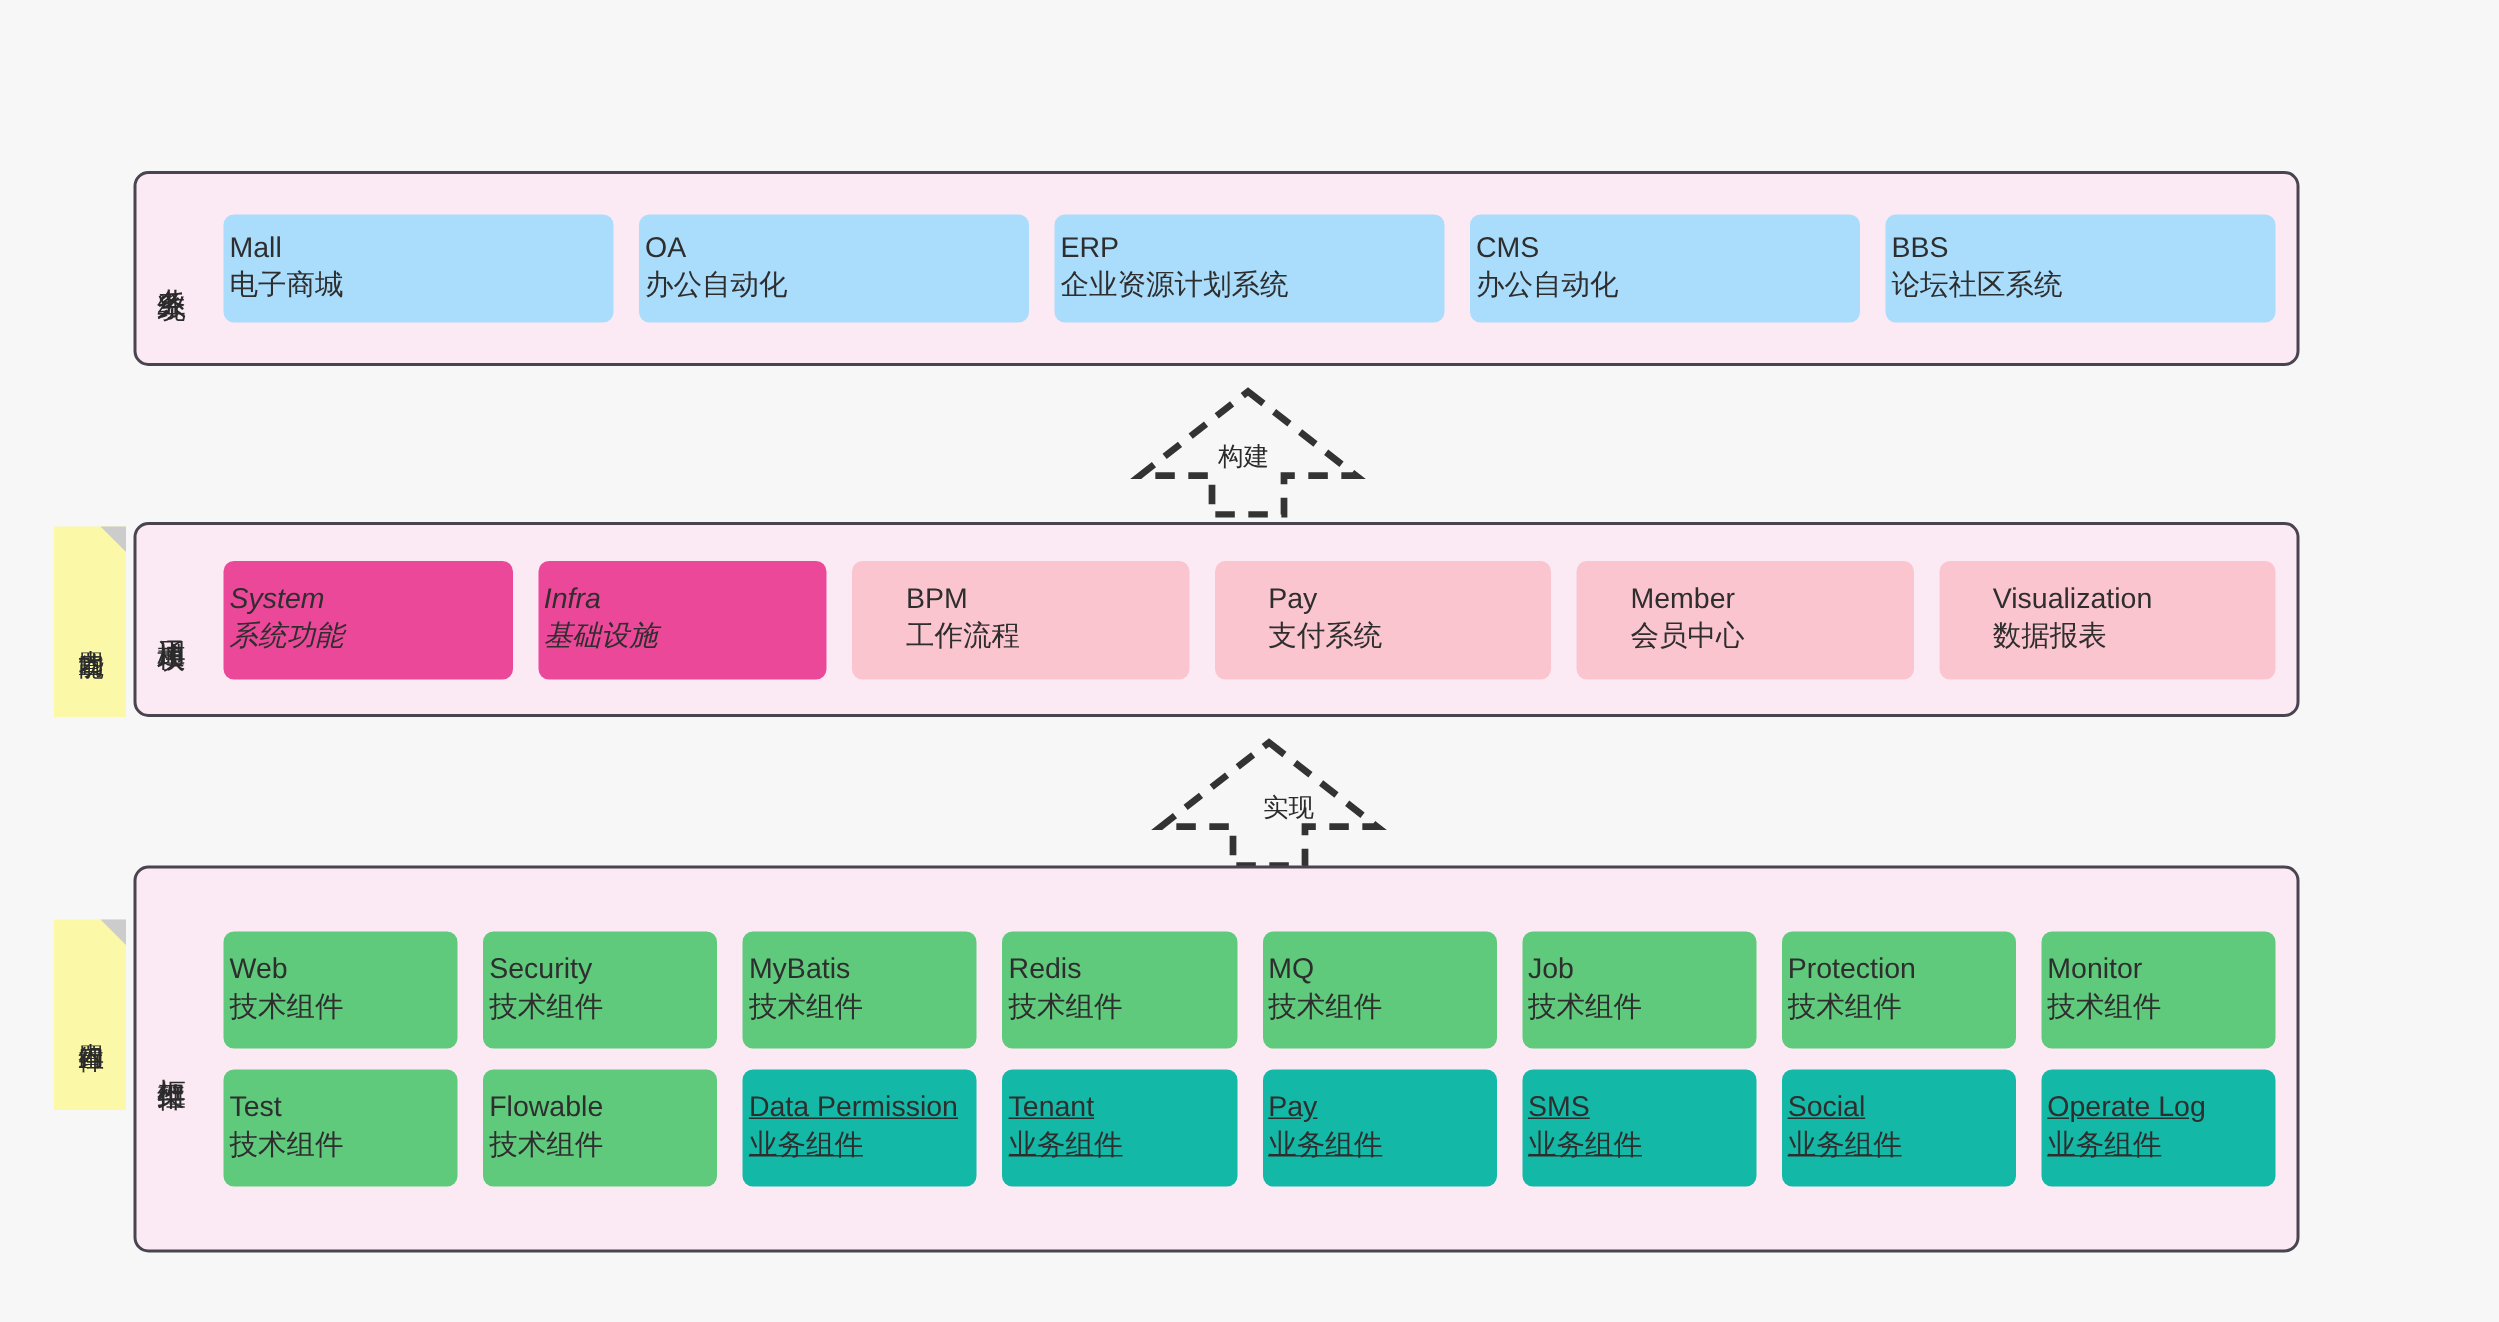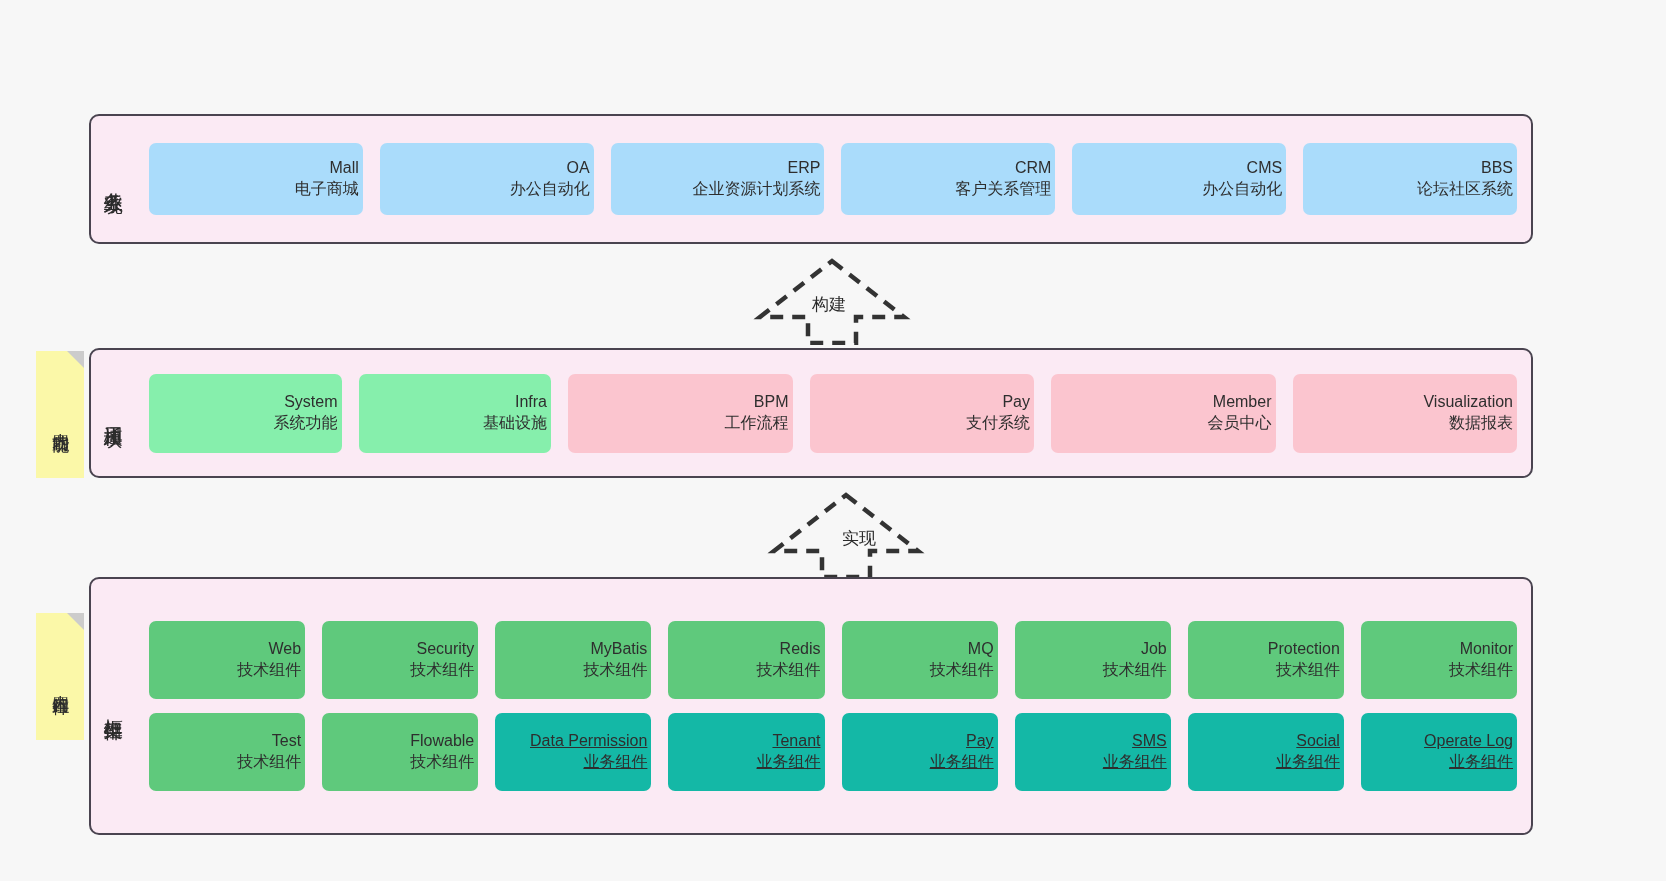--- a/index.html
+++ b/index.html
@@ -62,34 +62,34 @@
     gap: 17px;
     align-items: stretch;
   }
 
   
   .card {
     flex: 1 1 0;
     border-radius: 7px;
     display: flex;
     flex-direction: column;
-    align-items: flex-end;
+    align-items: flex-start;
     justify-content: center;
     text-align: center;
-    font-size: 16px;
+    font-size: 19px;
     line-height: 1.30;
     color: #2e2e2e;
     box-sizing: border-box;
     padding: 6px 4px;
   }
   .card .en { display: block; }
   .card .cn { display: block; }
 
   .c-blue       { background: #aadcfb; }
-  .c-red        { background: #86efac; }
+  .c-red        { background: #ec4899; font-style: italic; }
   .c-pink       { background: #fbc5cf; padding-left: 36px; }
   .c-green      { background: #5fc97c; }
   .c-greenlight { background: #14b8a6; text-decoration: underline; }
 
   
   #sec-business   { left: 89px;  top: 114px; width: 1444px; height: 130px; }
   #sec-business .card { height: 72px; }
 
   #sec-common     { left: 89px;  top: 348px; width: 1444px; height: 130px; }
   #sec-common .card { height: 79px; }
@@ -162,24 +162,20 @@
         </div>
         <div class="card c-blue">
           <span class="en">OA</span>
           <span class="cn">办公自动化</span>
         </div>
         <div class="card c-blue">
           <span class="en">ERP</span>
           <span class="cn">企业资源计划系统</span>
         </div>
         <div class="card c-blue">
-          <span class="en">CRM</span>
-          <span class="cn">客户关系管理</span>
-        </div>
-        <div class="card c-blue">
           <span class="en">CMS</span>
           <span class="cn">办公自动化</span>
         </div>
         <div class="card c-blue">
           <span class="en">BBS</span>
           <span class="cn">论坛社区系统</span>
         </div>
       </div>
     </div>
   </div>

